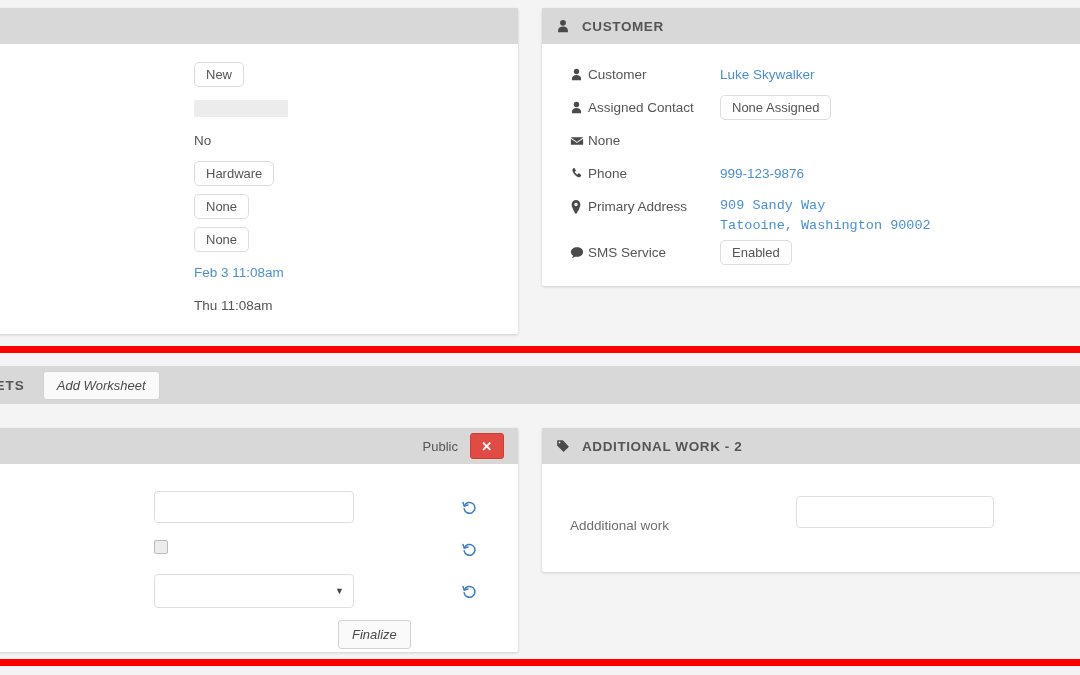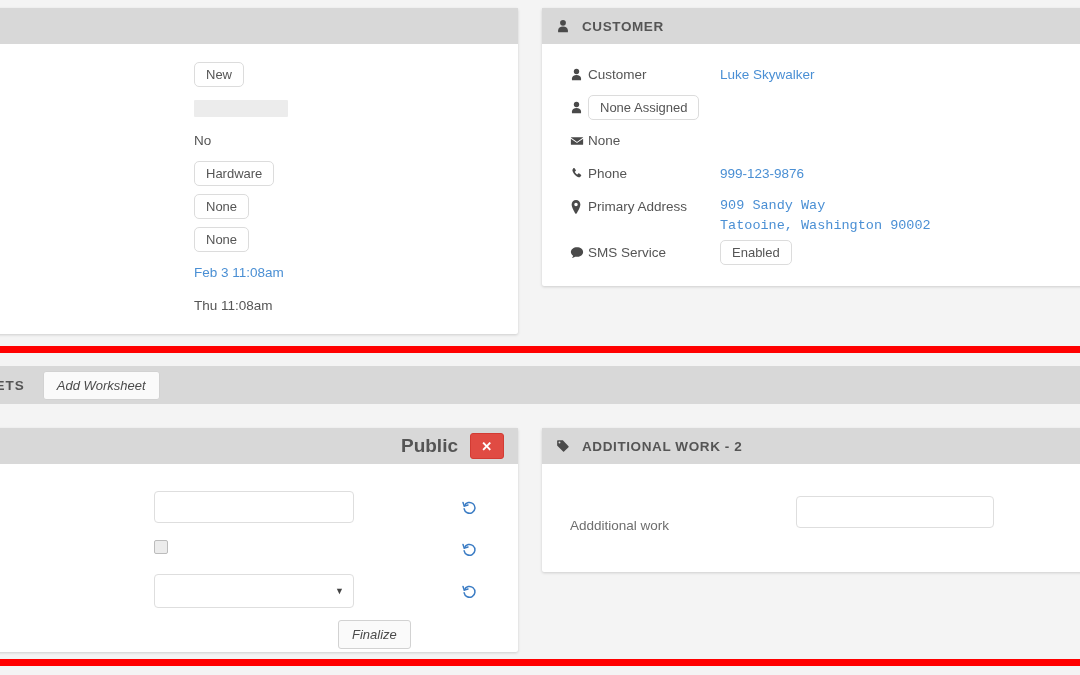--- a/index.html
+++ b/index.html
@@ -144,25 +144,25 @@
     font-family: "Liberation Sans", sans-serif;
     line-height: 15px;
     font-style: italic;
   }
 
   
   #ws-stuff { left: -96px; top: 428px; width: 614px; height: 224px; }
   #ws-additional { left: 542px; top: 428px; width: 600px; height: 144px; }
   .ws-head { background: #d8d8d8; }
   .ws-public {
-    font-size: 19px;
+    font-size: 13px;
     color: #555555;
     text-transform: none;
     letter-spacing: 0;
-    font-weight: 700;
+    font-weight: 400;
     margin-right: 12px;
   }
   .close-btn {
     width: 34px; height: 26px;
     background: #e04b43;
     border: 1px solid #d23b33;
     border-radius: 3px;
     display: flex;
     align-items: center;
     justify-content: center;
@@ -335,20 +335,21 @@
         </div>
       </div>
 
       <div class="cust-row">
         <div class="cicon">
           <svg width="13" height="13" viewBox="0 0 16 16" fill="currentColor">
               <circle cx="8" cy="4.3" r="3.3"></circle>
               <path d="M8 8.6c-3.1 0-5.6 1.9-5.6 4.2V15h11.2v-2.2c0-2.3-2.5-4.2-5.6-4.2z"></path>
             </svg>
         </div>
+        <div class="clbl">Assigned Contact</div>
         <div class="cval">
           <span class="pill">None Assigned</span>
         </div>
       </div>
 
       <div class="cust-row">
         <div class="cicon">
           <svg width="14" height="14" viewBox="0 0 16 16" fill="currentColor">
               <path d="M1 3.5h14v9H1z" fill="none"></path>
               <path d="M1.2 3.6h13.6c.3 0 .4.3.2.5L8.3 8.9a.5.5 0 01-.6 0L1 4.1c-.2-.2-.1-.5.2-.5zM1 5.4l6.3 4.3c.4.3 1 .3 1.4 0L15 5.4v6.3c0 .4-.3.7-.7.7H1.7a.7.7 0 01-.7-.7z"></path>

